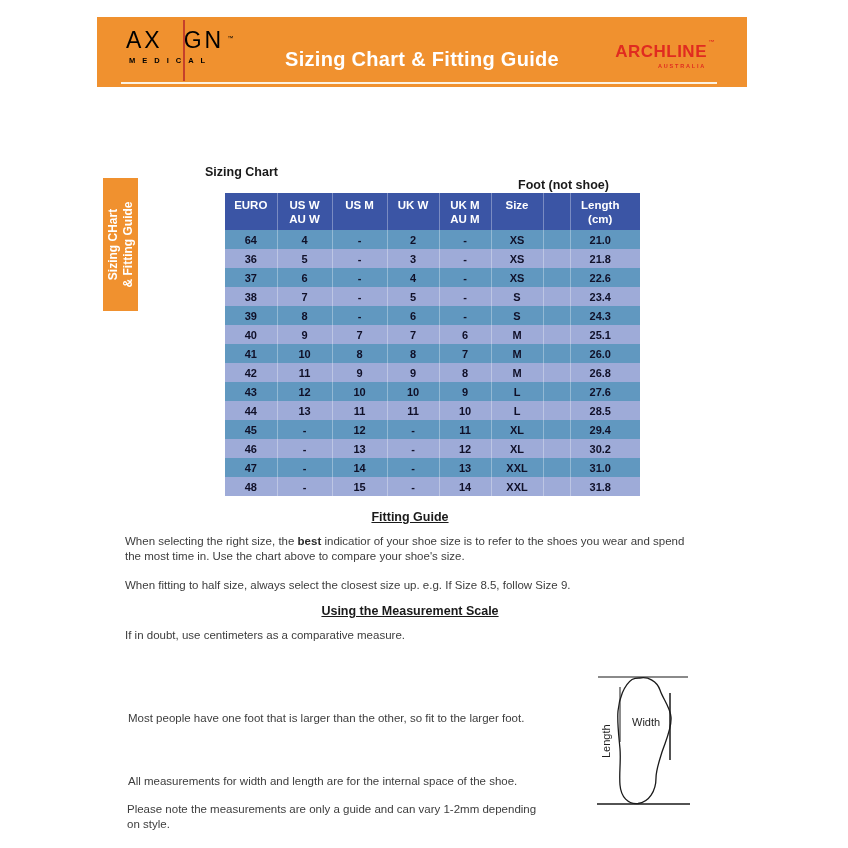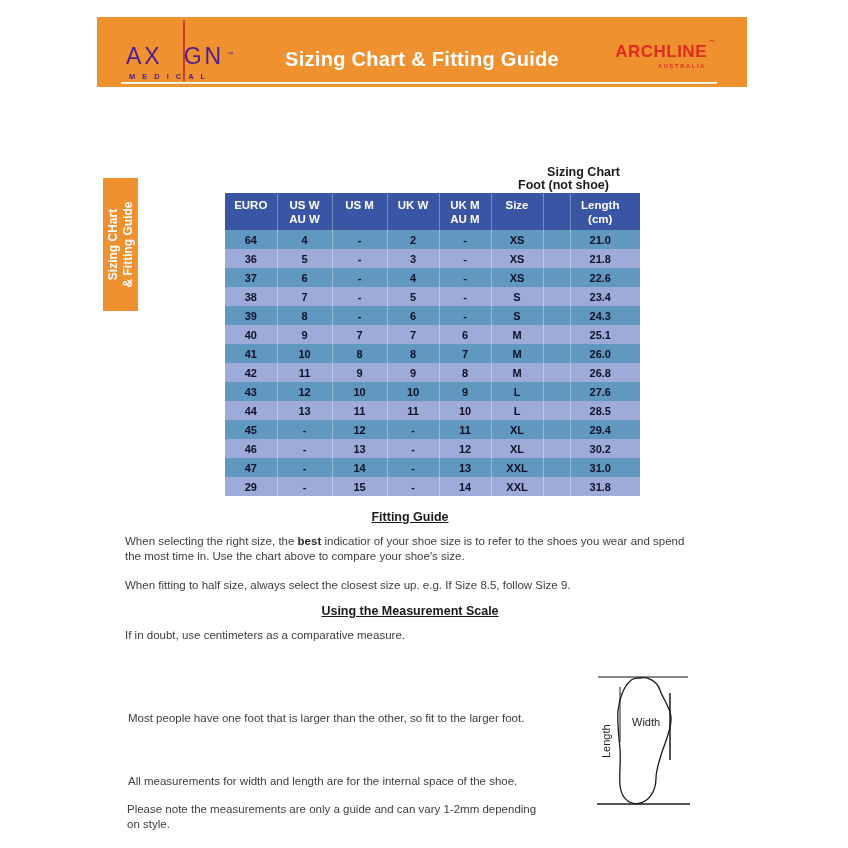--- a/index.html
+++ b/index.html
@@ -4,21 +4,21 @@
 <style>
   html,body{margin:0;padding:0;background:#ffffff;}
   .page{position:relative;width:848px;height:848px;background:#fff;overflow:hidden;
         font-family:"Liberation Sans",sans-serif;}
 
   
   .banner{position:absolute;left:97px;top:17px;width:650px;height:70px;
           background:var(--orange,#F0912F);}
   .banner::after{content:"";position:absolute;left:24px;right:30px;bottom:3px;height:2px;
           background:#FAF2E4;}
-  .axign{position:absolute;left:29px;top:26px;color:#4c1d95;}
+  .axign{position:absolute;left:29px;top:10px;color:#000000;}
   .axign-name{display:flex;gap:21px;font-size:23px;font-weight:400;letter-spacing:3px;
           line-height:26px;position:relative;}
   .axign-tm{position:absolute;right:-9px;top:-2px;font-size:6px;letter-spacing:0;}
   .axign-sub{margin-top:3px;font-size:7.5px;font-weight:bold;letter-spacing:7px;padding-left:3px;}
   .axign-line{position:absolute;left:86px;top:3px;width:2px;height:61px;
           background:var(--divider_red,#C5402B);}
   .banner-title{position:absolute;left:0;right:0;top:31px;text-align:center;color:#fff;
           font-size:20px;font-weight:bold;letter-spacing:0.3px;}
   .archline{position:absolute;right:40px;top:25px;text-align:right;
           color:var(--brand_red,#E02B20);}
@@ -28,21 +28,21 @@
 
   
   .side-tab{position:absolute;left:103px;top:178px;width:35px;height:133px;
           background:var(--orange,#F0912F);}
   .side-tab-label{position:absolute;left:-49px;top:49px;width:133px;height:35px;
           transform:rotate(-90deg);display:flex;align-items:center;justify-content:center;
           color:#fff;font-size:12px;font-weight:bold;text-align:center;
           white-space:pre-line;line-height:15px;}
 
   
-  .chart-title{position:absolute;left:205px;top:165px;width:415px;text-align:right;
+  .chart-title{position:absolute;left:205px;top:165px;width:415px;text-align:left;
           font-size:12.5px;font-weight:bold;color:#1a1a1a;}
   .foot-note{position:absolute;left:518px;top:178px;font-size:12.5px;font-weight:bold;color:#1a1a1a;text-align:center;}
   table.size-table{position:absolute;left:205px;top:193px;width:415px;
           border-collapse:collapse;table-layout:fixed;margin-left:20px;}
   table.size-table th{background:var(--header_blue,#3B55A5);color:#fff;
           font-size:11.5px;font-weight:bold;vertical-align:top;padding:5px 0 4px 0;
           white-space:pre-line;line-height:14px;height:36px;box-sizing:border-box;text-align:center;}
   table.size-table td{height:19px;padding:0;text-align:center;
           font-size:11px;font-weight:bold;color:var(--text_dark,#101028);}
   table.size-table th + th, table.size-table td + td{border-left:1px solid rgba(255,255,255,0.32);}
@@ -242,21 +242,21 @@
           <td>47</td>
           <td>-</td>
           <td>14</td>
           <td>-</td>
           <td>13</td>
           <td>XXL</td>
           <td></td>
           <td class="len-cell">31.0</td>
         </tr>
         <tr class="row-b">
-          <td>29</td>
+          <td>48</td>
           <td>-</td>
           <td>15</td>
           <td>-</td>
           <td>14</td>
           <td>XXL</td>
           <td></td>
           <td class="len-cell">31.8</td>
         </tr>
       </tbody>
   </table>

